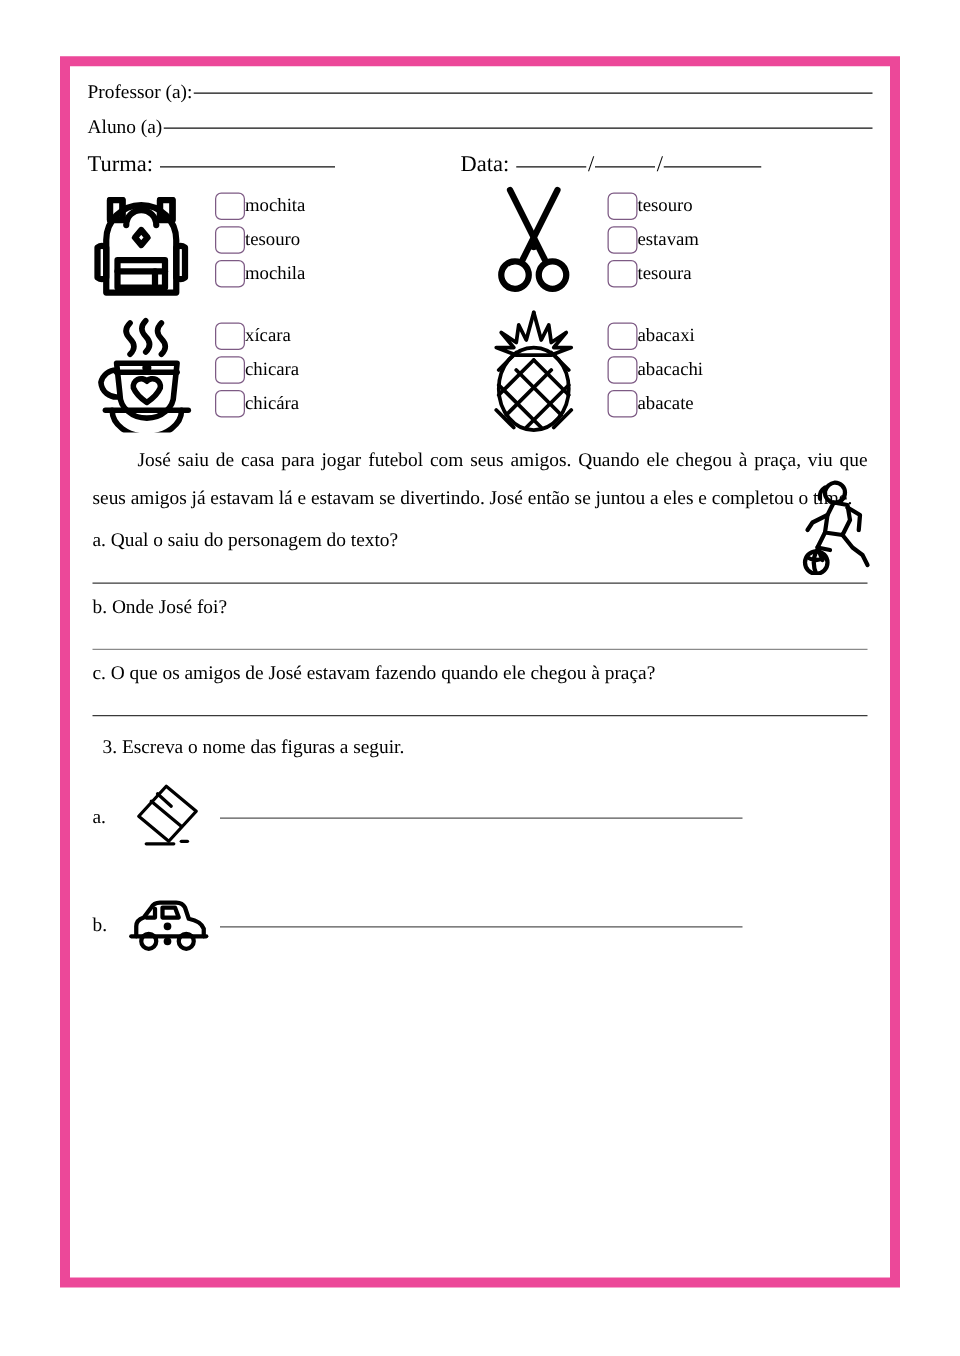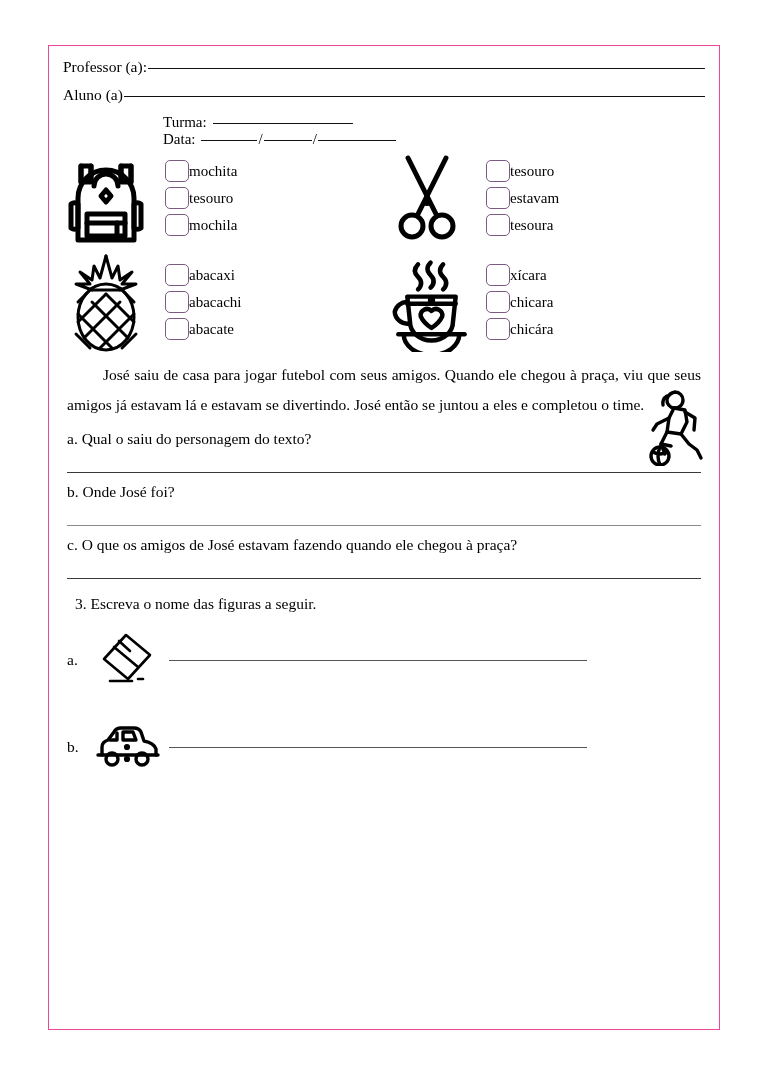--- a/index.html
+++ b/index.html
@@ -13,21 +13,21 @@
     font-family: "Liberation Serif", "DejaVu Serif", serif;
     color: #000000;
     overflow: hidden;
   }
   .page {
     position: absolute;
     left: 48px;
     top: 45px;
     width: 672px;
     height: 985px;
-    border: 1px solid #ec4899;
+    border: 8px solid #ec4899;
     background: #ffffff;
     box-sizing: border-box;
   }
   .inner {
     position: absolute;
     left: 0; top: 0;
     width: 100%; height: 100%;
     padding: 12px 14px 0 14px;
     box-sizing: border-box;
   }
@@ -52,23 +52,22 @@
   .rule-fixed {
     display: inline-block;
     border-bottom: 1.2px solid #111;
     height: 0;
     position: relative;
     top: -3px;
   }
   .turma-row {
     display: flex;
     align-items: baseline;
-    font-size: 15px;
+    font-size: 18px;
     margin-bottom: 4px;
-    flex-direction: column;
   }
   .turma-left { flex: none; display: flex; align-items: baseline; }
   .data-block { margin-left: 100px; display: flex; align-items: baseline; }
   .slash { padding: 0 1px; }
 
   
   .q-text {
     font-size: 15.5px;
     margin: 12px 0 6px 4px;
   }
@@ -262,49 +261,20 @@
               <span class="opt-label">tesoura</span>
             </div>
           </div>
         </div>
       </div>
 
       <div class="ex1-row">
 
         <div class="ex1-cell">
           <div class="pic" style="width:86px;">
-            <svg width="72" height="104" viewBox="0 0 72 104">
-              <g fill="none" stroke="#000" stroke-width="3" stroke-linejoin="round" stroke-linecap="round">
-                <path d="M36 6 L30 28 L24 16 L22 30 L10 22 L20 34 L6 34 L22 40"></path>
-                <path d="M36 6 L42 28 L48 16 L50 30 L62 22 L52 34 L66 34 L50 40"></path>
-                <ellipse cx="36" cy="67" rx="28" ry="33"></ellipse>
-                <path d="M22 40 L50 40"></path>
-                <path d="M8 52 L22 38 M8 72 L36 44 M14 88 L50 52 M30 98 L64 64 M52 98 L66 84"></path>
-                <path d="M64 52 L50 38 M64 72 L36 44 M58 88 L22 52 M42 98 L8 64 M20 98 L6 84"></path>
-              </g>
-            </svg>
-          </div>
-          <div class="opts">
-            <div class="opt">
-              <span class="checkbox"></span>
-              <span class="opt-label">abacaxi</span>
-            </div>
-            <div class="opt">
-              <span class="checkbox"></span>
-              <span class="opt-label">abacachi</span>
-            </div>
-            <div class="opt">
-              <span class="checkbox"></span>
-              <span class="opt-label">abacate</span>
-            </div>
-          </div>
-        </div>
-
-        <div class="ex1-cell">
-          <div class="pic" style="width:86px;">
             <svg width="96" height="100" viewBox="0 0 96 100">
               <g fill="none" stroke="#000" stroke-width="5" stroke-linecap="round" stroke-linejoin="round">
                 <path d="M38 8 q-7 7 0 14 q7 7 0 14"></path>
                 <path d="M52 6 q-7 7 0 14 q7 7 0 14"></path>
                 <path d="M66 8 q-7 7 0 14 q7 7 0 14"></path>
                 <path d="M26 44 L80 44 L77 72 a16 14 0 0 1 -48 0 Z"></path>
                 <path d="M26 52 L80 52"></path>
                 <path d="M26 50 a14 14 0 0 0 -14 11 a14 14 0 0 0 16 13"></path>
                 <path d="M53 60 a7 7 0 0 1 12 6 q-3 7 -12 13 q-9 -6 -12 -13 a7 7 0 0 1 12 -6 Z"></path>
                 <path d="M16 86 L90 86"></path>
@@ -318,20 +288,49 @@
               <span class="checkbox"></span>
               <span class="opt-label">xícara</span>
             </div>
             <div class="opt">
               <span class="checkbox"></span>
               <span class="opt-label">chicara</span>
             </div>
             <div class="opt">
               <span class="checkbox"></span>
               <span class="opt-label">chicára</span>
+            </div>
+          </div>
+        </div>
+
+        <div class="ex1-cell">
+          <div class="pic" style="width:86px;">
+            <svg width="72" height="104" viewBox="0 0 72 104">
+              <g fill="none" stroke="#000" stroke-width="3" stroke-linejoin="round" stroke-linecap="round">
+                <path d="M36 6 L30 28 L24 16 L22 30 L10 22 L20 34 L6 34 L22 40"></path>
+                <path d="M36 6 L42 28 L48 16 L50 30 L62 22 L52 34 L66 34 L50 40"></path>
+                <ellipse cx="36" cy="67" rx="28" ry="33"></ellipse>
+                <path d="M22 40 L50 40"></path>
+                <path d="M8 52 L22 38 M8 72 L36 44 M14 88 L50 52 M30 98 L64 64 M52 98 L66 84"></path>
+                <path d="M64 52 L50 38 M64 72 L36 44 M58 88 L22 52 M42 98 L8 64 M20 98 L6 84"></path>
+              </g>
+            </svg>
+          </div>
+          <div class="opts">
+            <div class="opt">
+              <span class="checkbox"></span>
+              <span class="opt-label">abacaxi</span>
+            </div>
+            <div class="opt">
+              <span class="checkbox"></span>
+              <span class="opt-label">abacachi</span>
+            </div>
+            <div class="opt">
+              <span class="checkbox"></span>
+              <span class="opt-label">abacate</span>
             </div>
           </div>
         </div>
       </div>
     </div>
 
 
     <div class="passage">
       <p>José saiu de casa para jogar futebol com seus amigos. Quando ele chegou à praça, viu que seus amigos já estavam lá e estavam se divertindo. José então se juntou a eles e completou o time.</p>
       <div class="runner">

